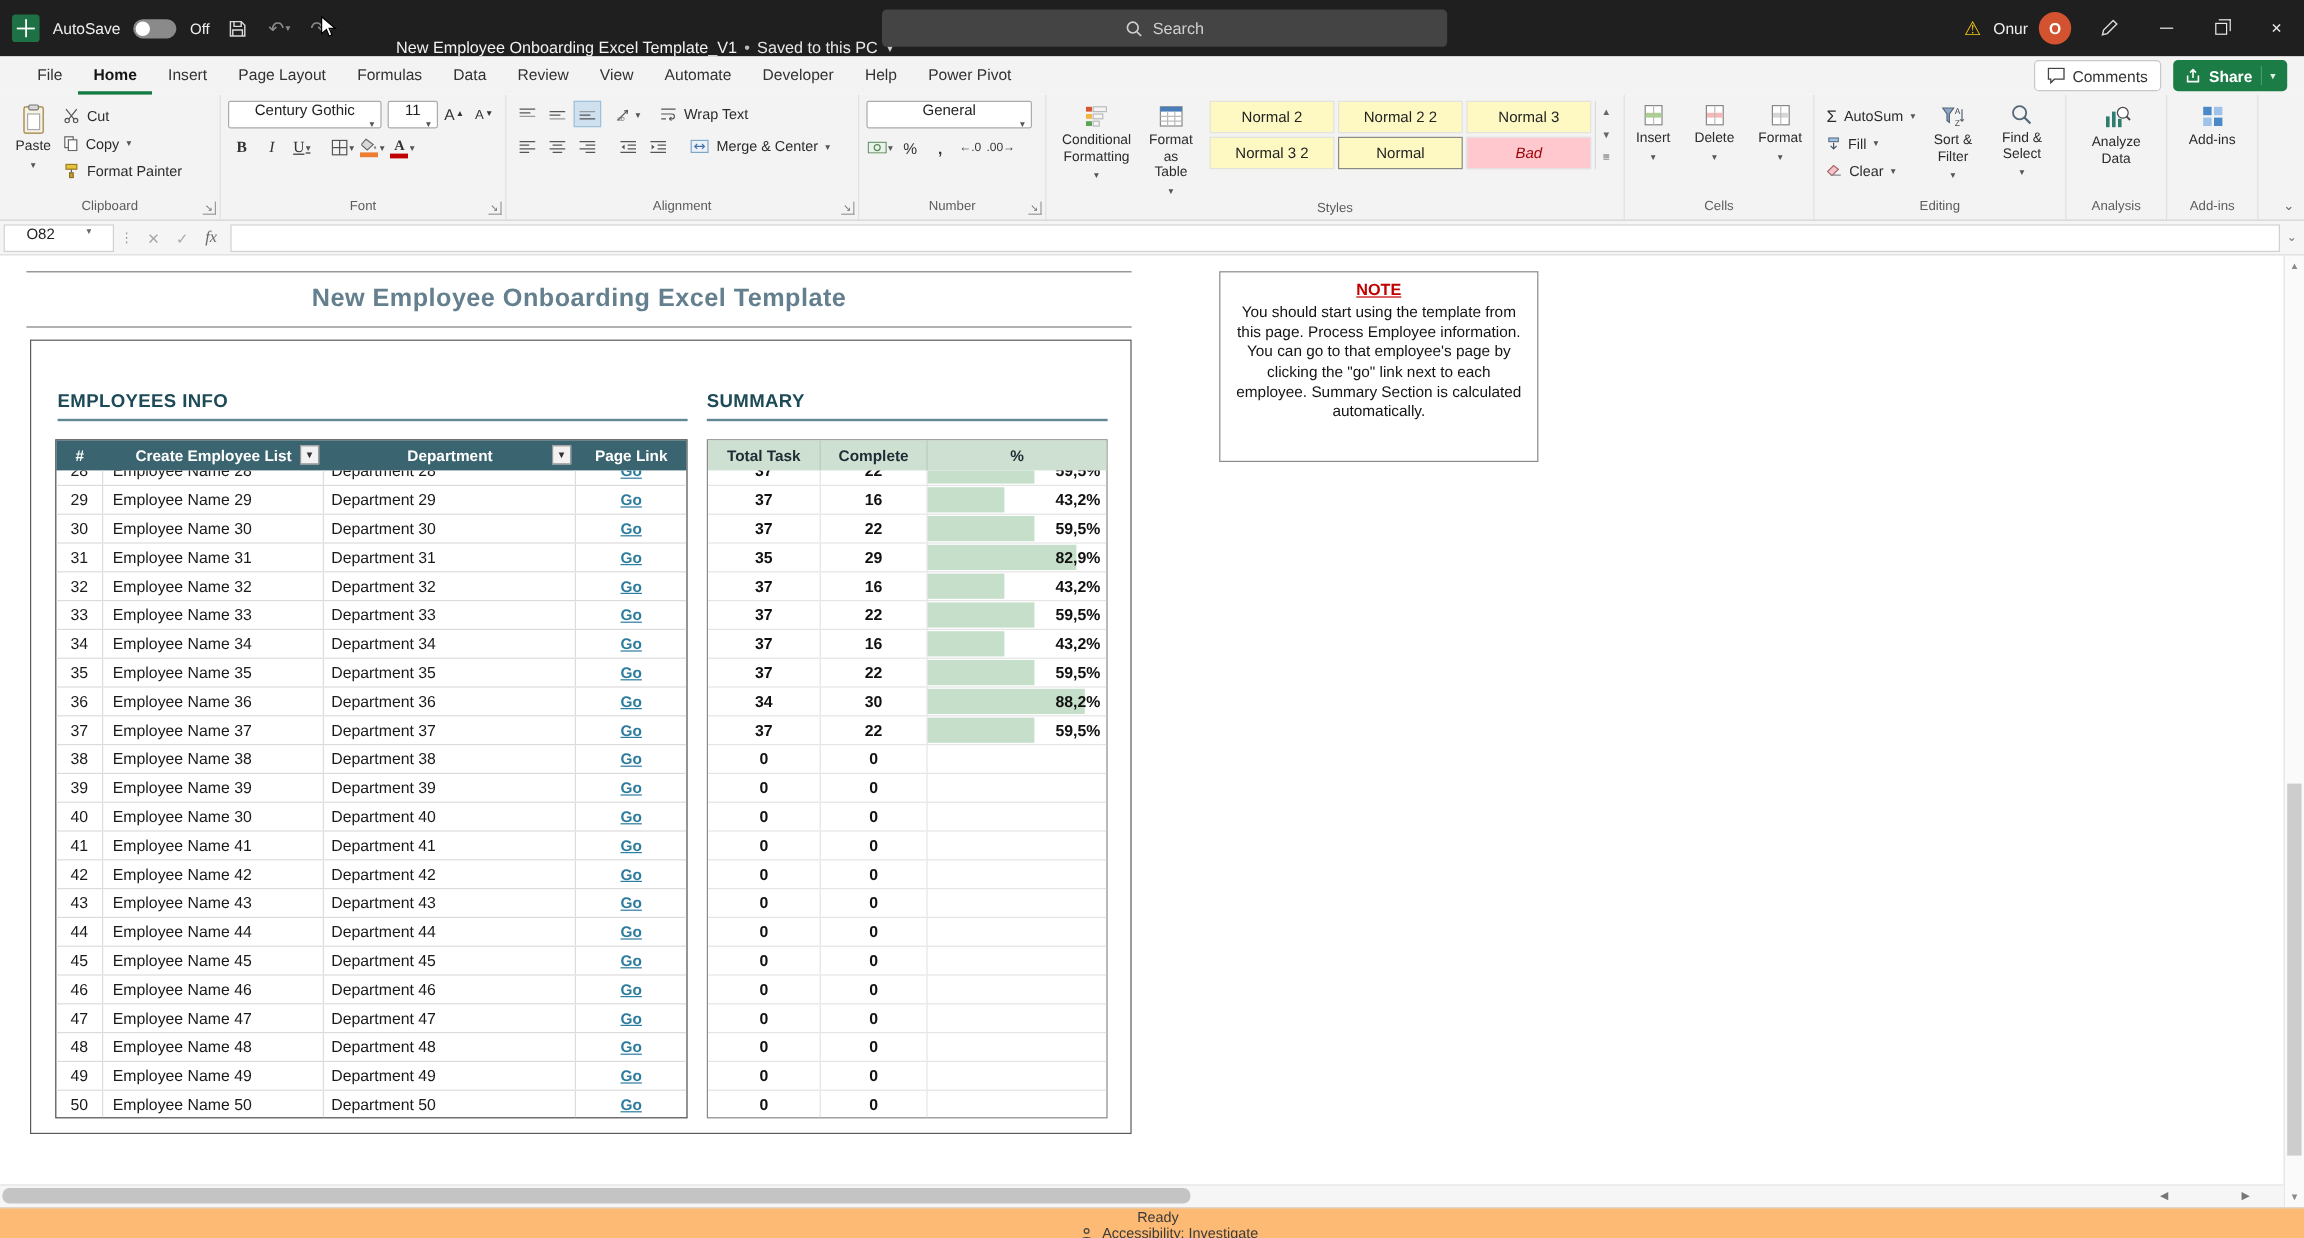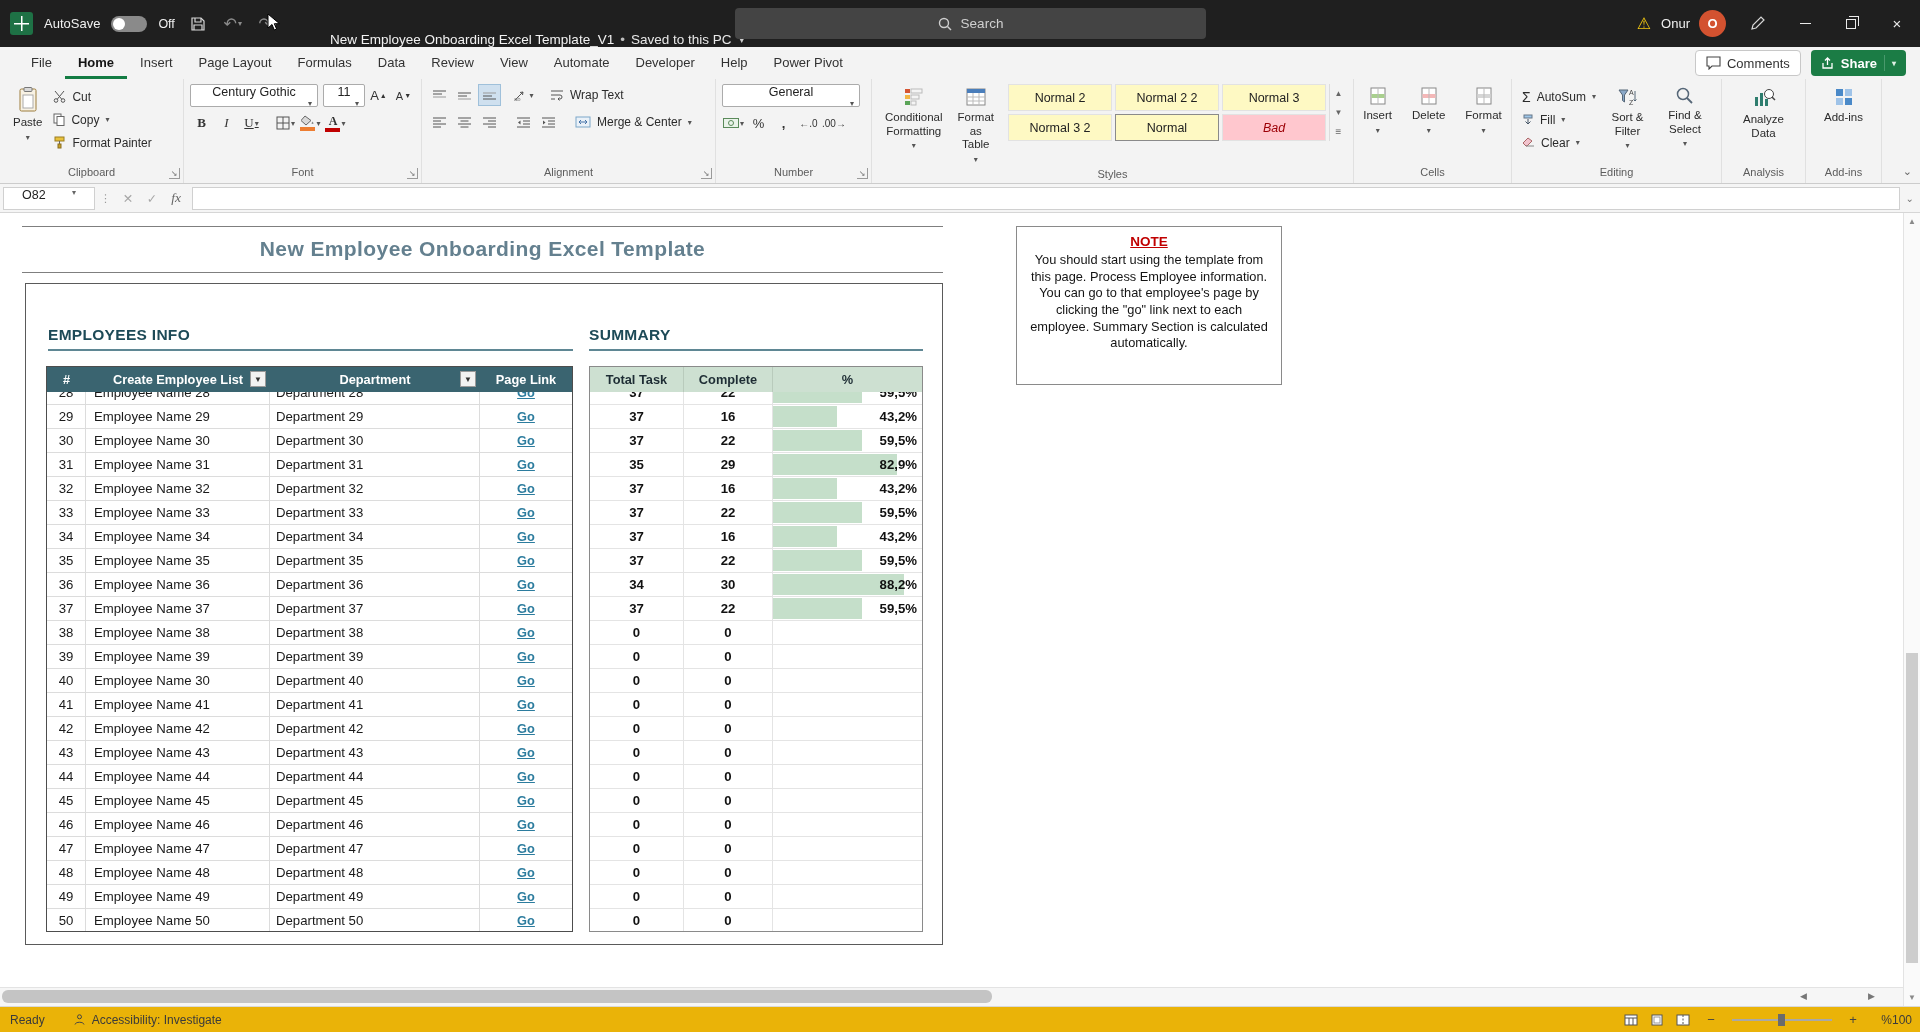--- a/index.html
+++ b/index.html
@@ -131,21 +131,21 @@
   .vscroll { position:absolute; top:213px; right:0; width:17px; height:793px; background:#fafafa; border-left:1px solid #e3e3e3; }
   .vs-up { position:absolute; top:4px; left:0; right:0; text-align:center; font-size:8px; color:#8a8a8a; }
   .vthumb { position:absolute; left:2px; right:2px; top:440px; height:310px; background:#cdcdcd; }
   .vs-dn { position:absolute; bottom:4px; left:0; right:0; text-align:center; font-size:8px; color:#8a8a8a; }
   .hscroll { position:absolute; top:987px; left:0; width:1903px; height:19px; background:#f6f6f6; border-top:1px solid #e3e3e3; }
   .hthumb { position:absolute; left:2px; top:2px; height:13px; width:990px; background:#c4c4c4; border-radius:6px; }
   .hs-left { position:absolute; left:1800px; top:3px; font-size:9px; color:#777; }
   .hs-right { position:absolute; left:1868px; top:3px; font-size:9px; color:#777; }
 
   
-  .statusbar { position:absolute; top:1006px; left:0; right:0; height:26px; background:#eab308; border-top:1px solid #d9d9d9; display:flex; align-items:center; font-size:12px; color:#3b3b3b; }
+  .statusbar { position:absolute; top:1006px; left:0; right:0; height:26px; background:#fdba74; border-top:1px solid #d9d9d9; display:flex; align-items:center; font-size:12px; color:#3b3b3b;flex-direction:column; }
   .sb-ready { margin-left:10px; }
   .sb-acc { margin-left:28px; display:flex; align-items:center; gap:6px; }
   .sb-right { margin-left:auto; display:flex; align-items:center; gap:14px; margin-right:8px; }
   .sb-view { display:flex; align-items:center; gap:12px; }
   .zoom-minus,.zoom-plus { font-size:13px; color:#444; width:14px; text-align:center; }
   .ztrack { width:100px; height:2px; background:#a8a8a8; position:relative; }
   .ztick { position:absolute; left:50px; top:-3px; width:1px; height:8px; background:#a8a8a8; }
   .zthumb { position:absolute; left:46px; top:-5px; width:7px; height:12px; background:#6b6b6b; }
   .zoom-pct { min-width:38px; text-align:right; }
 </style>

